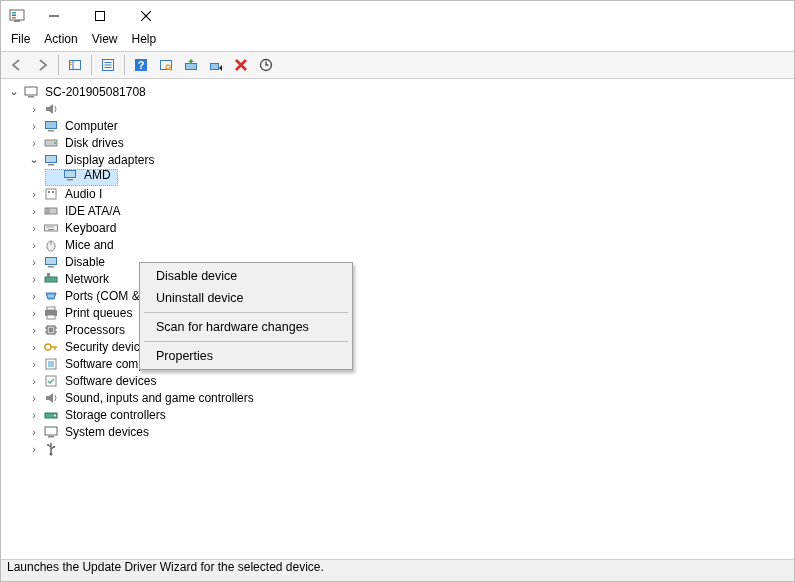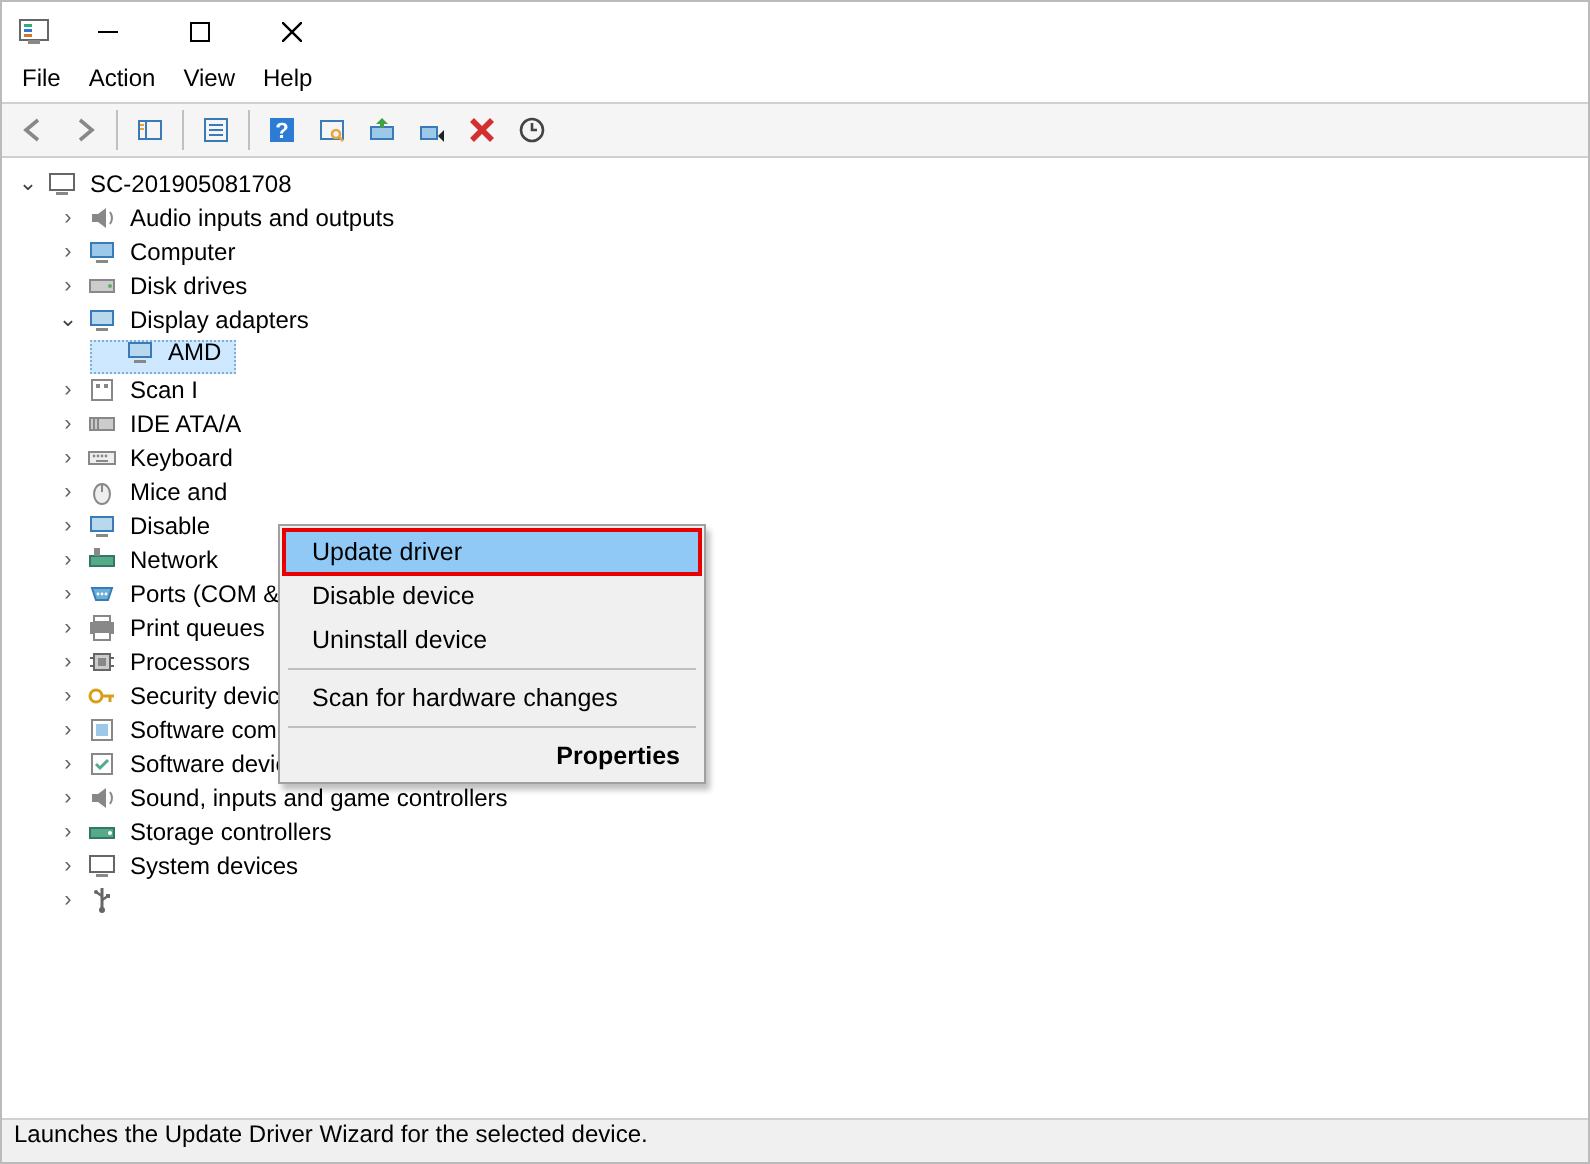--- a/index.html
+++ b/index.html
@@ -104,21 +104,21 @@
   .cm-item {
     padding: 4px 10px 4px 14px;
   }
   .cm-item.highlight {
     background: #90c8f6;
     border: 2px solid #e80000;
     margin: -1px;
     position: relative;
     padding: 3px 9px 3px 13px;
   }
-  .cm-item.bold { font-weight: bold; text-align: right; }
+  .cm-item.bold { font-weight: normal; }
   .cm-sep { height:1px; background:#c0c0c0; margin: 3px 2px; }
   
   .statusbar {
     position:absolute; left:0; right:0; bottom:0;
     height: 22px;
     border-top: 1px solid #d0d0d0;
     background: #f0f0f0;
     display:flex; 
     padding: 0 6px;
     font-size: 12px;
@@ -250,21 +250,20 @@
       </span>
       <ul>
         <li><span class="row">
               <span class="expander">›</span>
               <span class="node-icon">
                 <svg width="16" height="16">
                   <path d="M3 6 L6 6 L10 3 L10 13 L6 10 L3 10 Z" fill="#888"></path>
                   <path d="M12 5 Q14 8 12 11" fill="none" stroke="#888"></path>
                 </svg>
               </span>
-              <span class="label">Audio inputs and outputs</span>
             </span></li>
         <li><span class="row">
               <span class="expander">›</span>
               <span class="node-icon">
                 <svg width="16" height="16">
                   <rect x="2" y="3" width="12" height="8" fill="#3a7ab8"></rect>
                   <rect x="3" y="4" width="10" height="6" fill="#9cc9e8"></rect>
                   <rect x="5" y="12" width="6" height="1.5" fill="#888"></rect>
                 </svg>
               </span>
@@ -308,21 +307,21 @@
         </li>
         <li><span class="row">
               <span class="expander">›</span>
               <span class="node-icon">
                 <svg width="16" height="16">
                   <rect x="3" y="3" width="10" height="10" fill="none" stroke="#888"></rect>
                   <rect x="5" y="5" width="2" height="2" fill="#888"></rect>
                   <rect x="9" y="5" width="2" height="2" fill="#888"></rect>
                 </svg>
               </span>
-              <span class="label">Scan I</span>
+              <span class="label">Audio I</span>
             </span></li>
         <li><span class="row">
               <span class="expander">›</span>
               <span class="node-icon">
                 <svg width="16" height="16">
                   <rect x="2" y="5" width="12" height="6" fill="#ccc" stroke="#888"></rect>
                   <line x1="4" y1="5" x2="4" y2="11" stroke="#888"></line>
                   <line x1="6" y1="5" x2="6" y2="11" stroke="#888"></line>
                 </svg>
               </span>
@@ -481,21 +480,20 @@
                   <circle cx="5" cy="4" r="1" fill="#666"></circle>
                   <rect x="10" y="5" width="2" height="2" fill="#666"></rect>
                 </svg>
               </span>
             </span></li>
       </ul>
     </li>
   </ul>
 
   <div class="context-menu">
-    <div class="cm-item highlight"><span>Update driver</span></div>
     <div class="cm-item"><span>Disable device</span></div>
     <div class="cm-item"><span>Uninstall device</span></div>
     <div class="cm-sep"></div>
     <div class="cm-item"><span>Scan for hardware changes</span></div>
     <div class="cm-sep"></div>
     <div class="cm-item bold"><span>Properties</span></div>
   </div>
 </div>
 
 <div class="statusbar">

